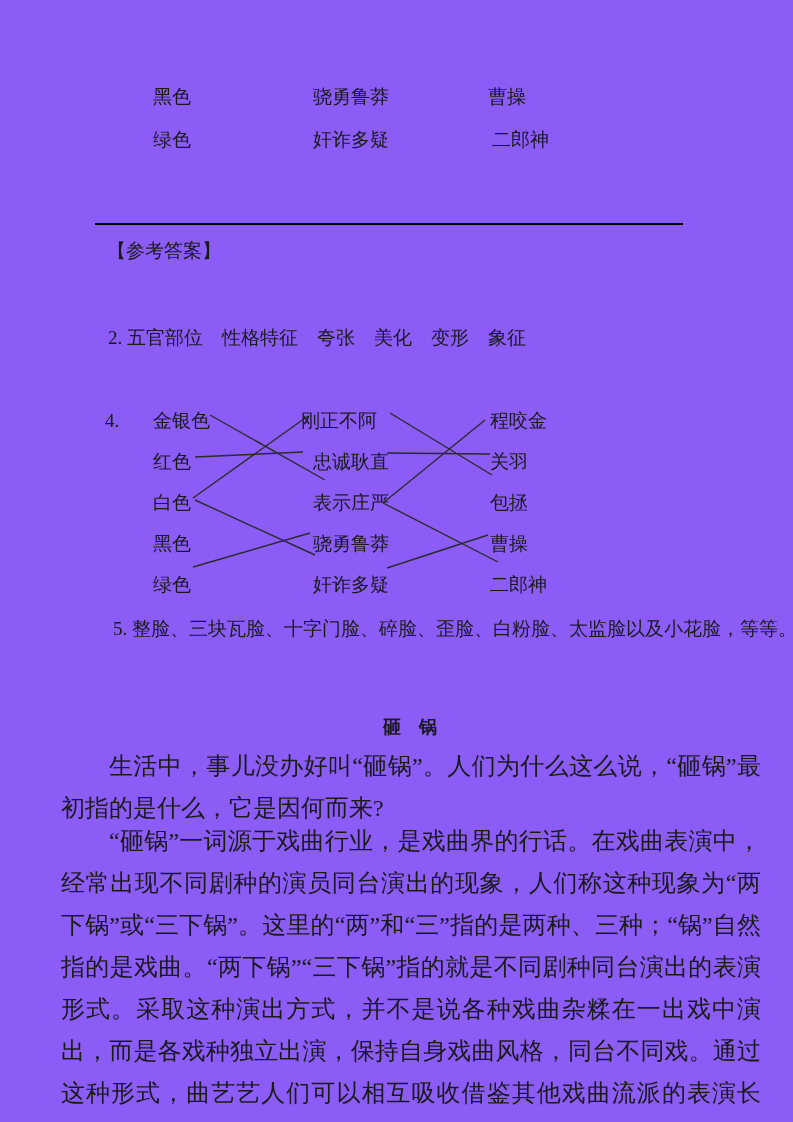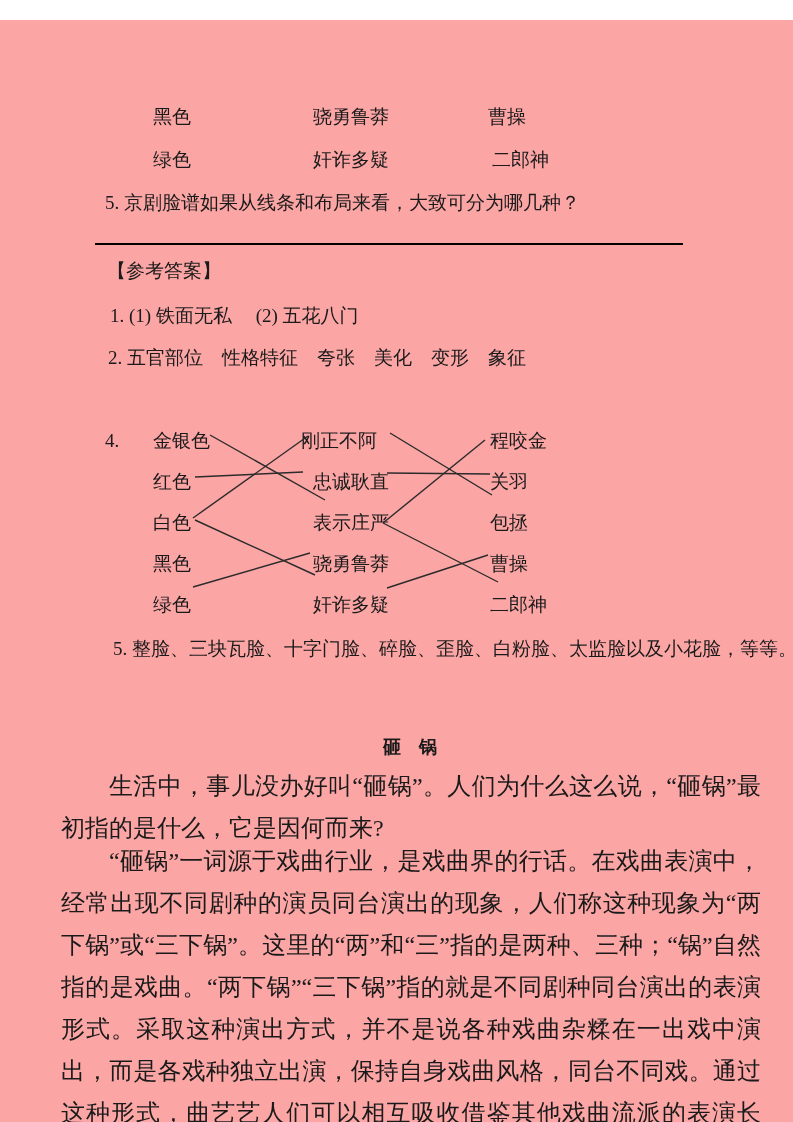--- a/index.html
+++ b/index.html
@@ -4,21 +4,21 @@
 <style>
   html,body{margin:0;padding:0;}
   body{
     width:793px;height:1122px;
     background:#ffffff;
     font-family:"Liberation Serif","DejaVu Serif",serif;
     color:#1a1a1a;
     position:relative;
     overflow:hidden;
   }
-  .page{position:absolute;inset:0;background:#fca5a5;margin-top:20px;}
+  .page{position:absolute;inset:0;background:#8b5cf6;}
   .abs{position:absolute;white-space:nowrap;}
   .t19{font-size:19px;line-height:22px;}
   .cell{font-size:19px;line-height:21px;position:absolute;white-space:nowrap;}
   .divider{position:absolute;background:#000;height:2px;}
   .wavy{
     text-decoration-line:underline;
     text-decoration-style:wavy;
     text-decoration-color:#2a2a2a;
     text-decoration-thickness:1px;
     text-underline-offset:5px;
@@ -45,26 +45,24 @@
 
   <div>
     <span class="cell" style="left:153px;top:86px">黑色</span>
     <span class="cell" style="left:313px;top:86px">骁勇鲁莽</span>
     <span class="cell" style="left:488px;top:86px">曹操</span>
     <span class="cell" style="left:153px;top:129px">绿色</span>
     <span class="cell" style="left:313px;top:129px">奸诈多疑</span>
     <span class="cell" style="left:492px;top:129px">二郎神</span>
   </div>
 
-  <div class="abs t19" style="left:105px;top:172px">5. 京剧脸谱如果从线条和布局来看，大致可分为哪几种？</div>
 
   <div class="divider" style="left:95px;top:223px;width:588px"></div>
 
   <div class="abs t19" style="left:107px;top:240px">【参考答案】</div>
-  <div class="abs t19" style="left:110px;top:285px">1. (1) 铁面无私　 (2) 五花八门</div>
   <div class="abs t19" style="left:108px;top:327px">2. 五官部位　性格特征　夸张　美化　变形　象征</div>
 
   <div class="abs" style="left:105px;top:403px;width:470px;height:205px">
     <span class="cell" style="left:0px;top:7px">4.</span>
 
     <span class="cell" style="left:48px;top:7px">金银色</span>
     <span class="cell" style="left:48px;top:48px">红色</span>
     <span class="cell" style="left:48px;top:89px">白色</span>
     <span class="cell" style="left:48px;top:130px">黑色</span>
     <span class="cell" style="left:48px;top:171px">绿色</span>

